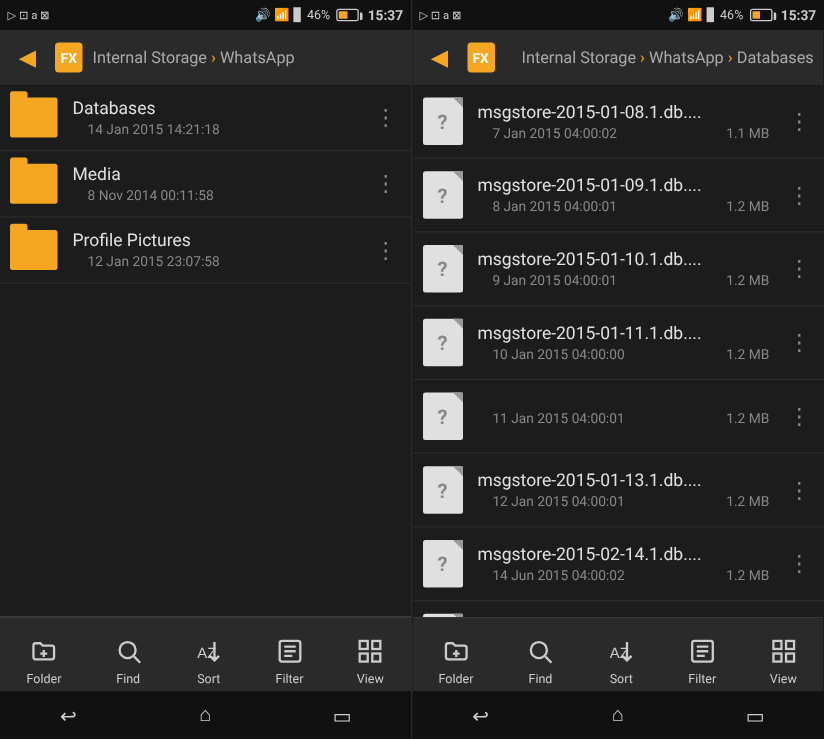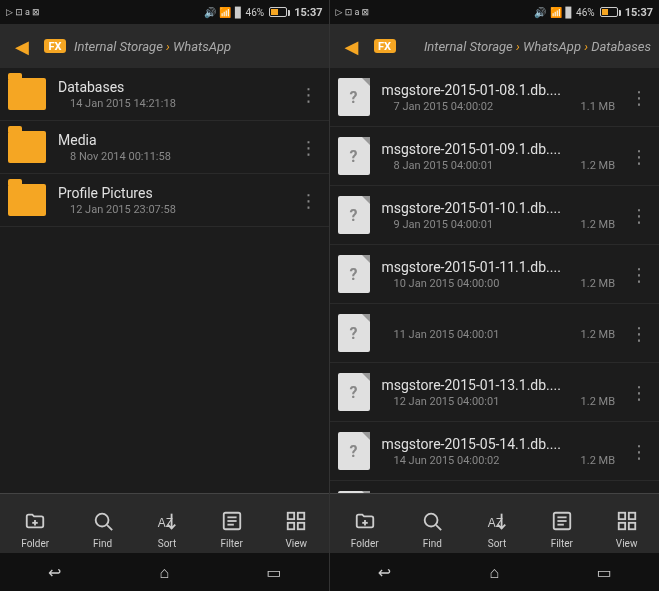--- a/index.html
+++ b/index.html
@@ -44,31 +44,30 @@
       gap: 8px;
       flex-shrink: 0;
     }
     .back-btn {
       width: 28px; height: 28px;
       display: flex; align-items: center; justify-content: center;
       color: #f5a623;
       font-size: 18px;
     }
     .title-bar-icon {
-      width: 22px; height: 14px;
+      width: 22px; height: 24px;
       background: #f5a623;
       border-radius: 3px;
       display: flex; align-items: center; justify-content: center;
       font-weight: bold; color: #fff; font-size: 11px;
     }
     .breadcrumb {
       color: #ccc;
       font-size: 13px;
       flex: 1;
-      font-style: italic;
     }
     .breadcrumb span { color: #aaa; }
     
     .file-list {
       flex: 1;
       overflow-y: auto;
       background: #1c1c1c;
     }
     .file-item {
       display: flex;
@@ -427,21 +426,21 @@
         </div>
       </div>
       <div class="more-btn">⋮</div>
     </div>
 
     <div class="file-item">
       <div class="file-unknown-icon">
           <div class="corner"></div>
         </div>
       <div class="file-info">
-        <div class="file-name">msgstore-2015-05-14.1.db....</div>
+        <div class="file-name">msgstore-2015-02-14.1.db....</div>
         <div class="file-meta">
           <span>14 Jun 2015 04:00:02</span>
           <span>1.2 MB</span>
         </div>
       </div>
       <div class="more-btn">⋮</div>
     </div>
 
     <div class="file-item">
       <div class="file-unknown-icon">

